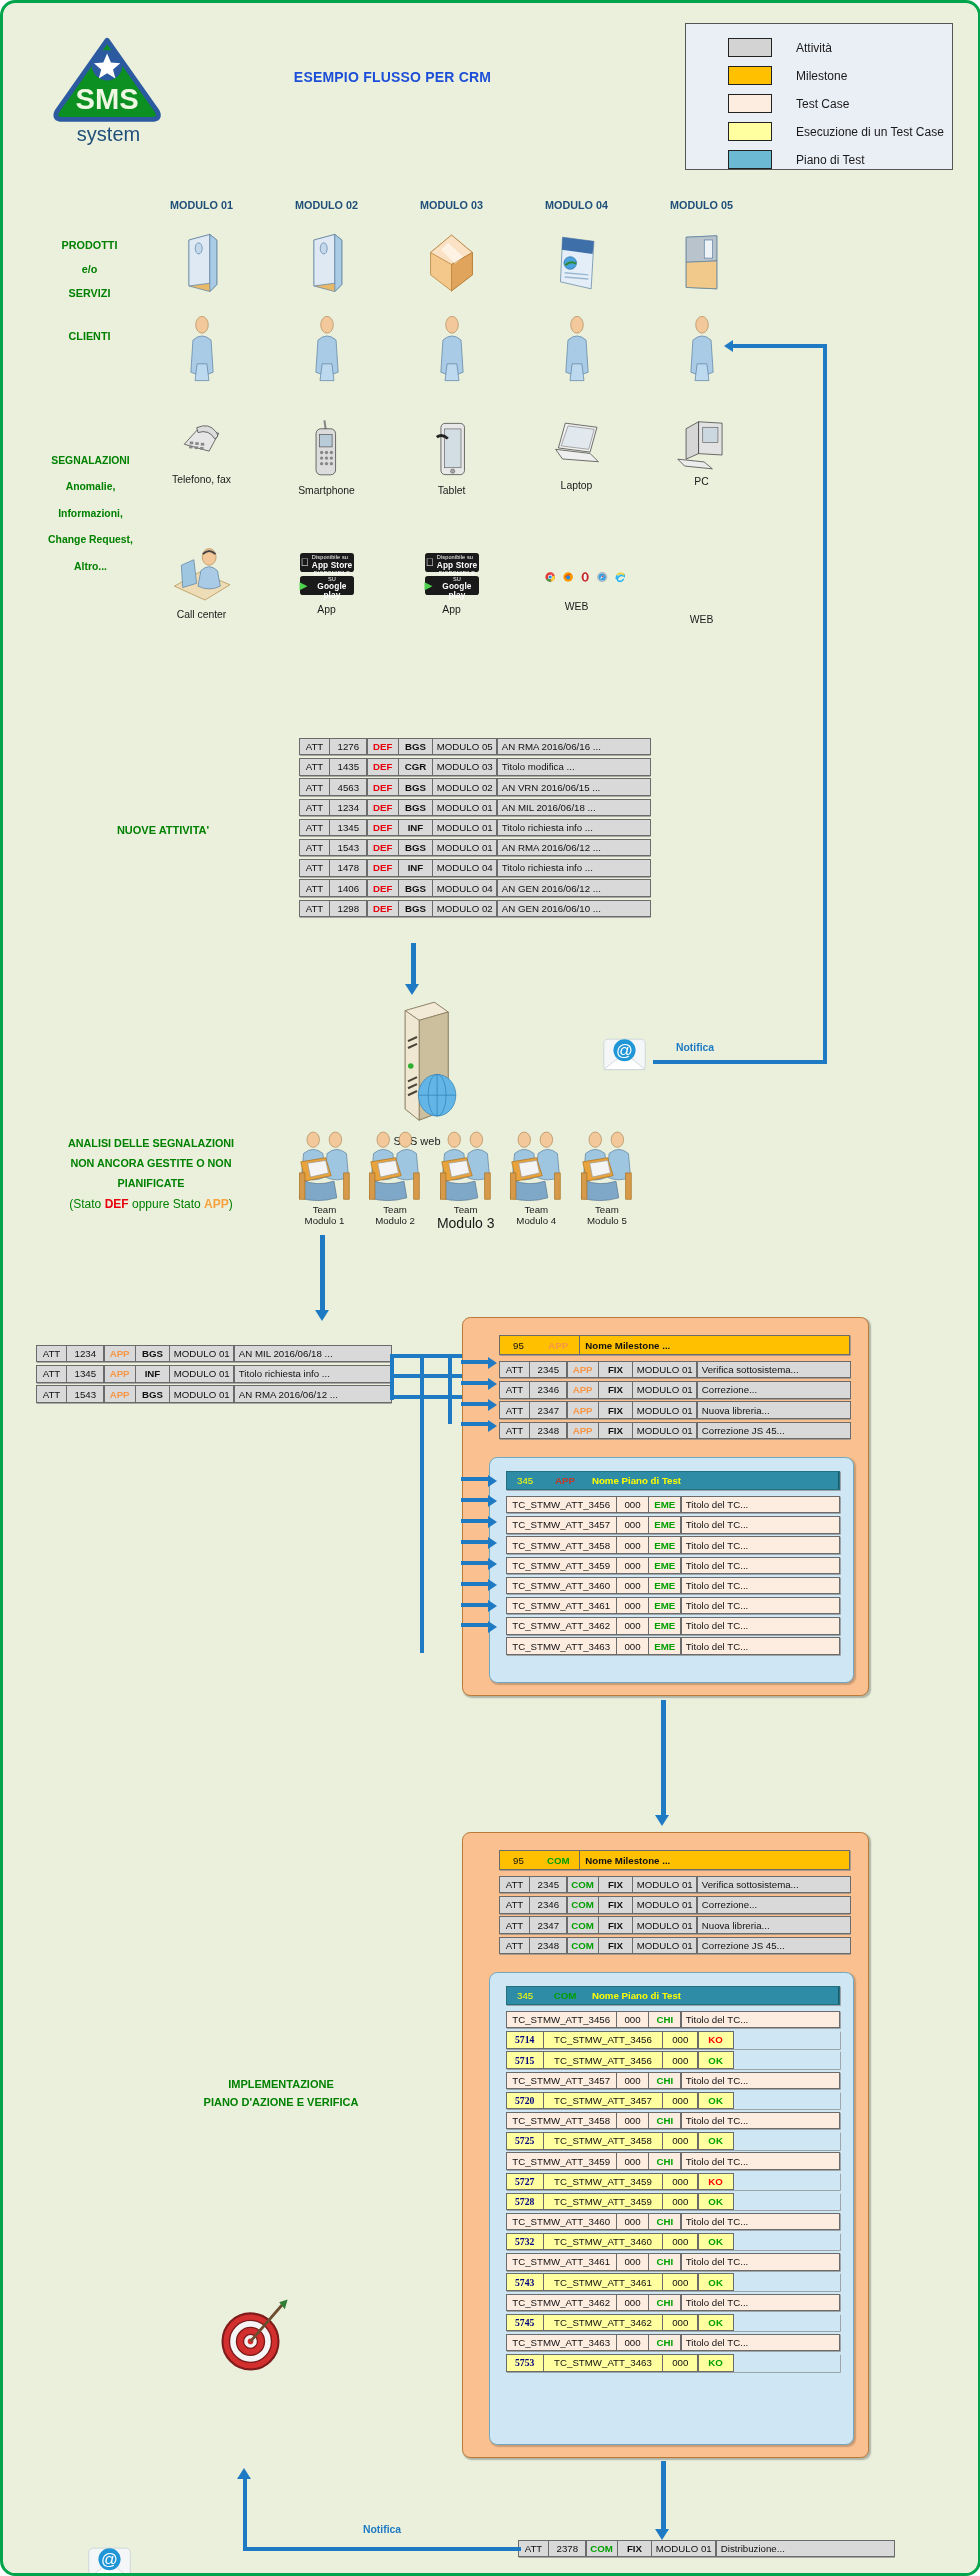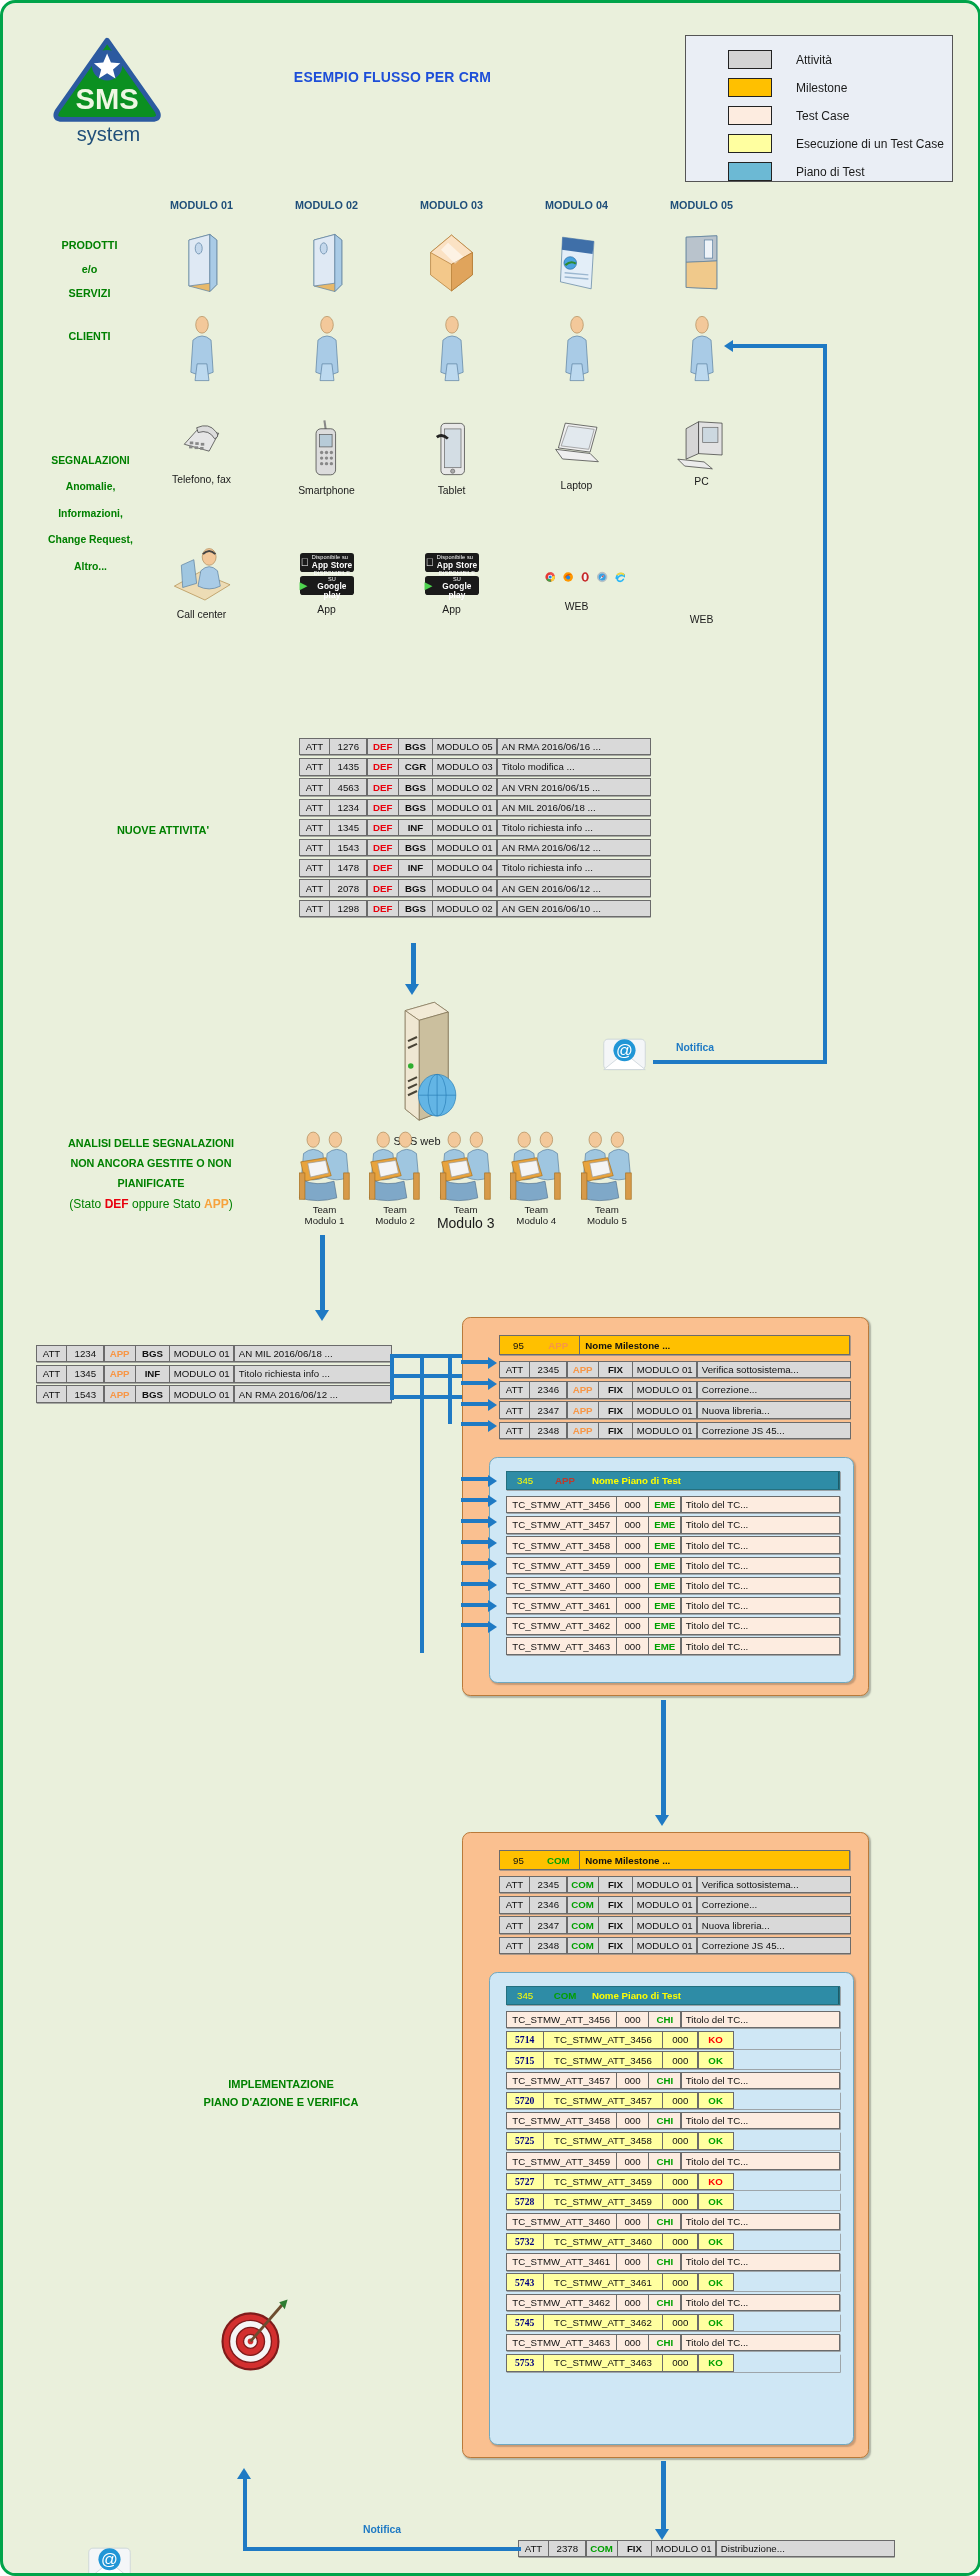--- a/index.html
+++ b/index.html
@@ -17,21 +17,21 @@
     position:absolute;left:0;top:87px;width:125px;text-align:center;
     font-size:20px;color:#1f4e79;font-family:"Liberation Sans",sans-serif;
   }
   
   #title{
     left:195px;top:66px;width:389px;text-align:center;
     color:#1d4ed8;font-weight:bold;font-size:14px;letter-spacing:0.2px;
   }
   
   #legend{
-    left:682px;top:32px;width:268px;height:147px;
+    left:682px;top:20px;width:268px;height:147px;
     background:#eaeef5;border:0.7px solid #555;box-sizing:border-box;
     padding:9.7px 0 0 0;
   }
   .legend-row{display:flex;align-items:center;height:28px;padding-left:42px;}
   .legend-swatch{width:42px;height:17.4px;border:0.7px solid #222;margin-right:24px;flex:0 0 auto;}
   .legend-label{font-size:12px;color:#1a1a1a;}
   .cap{font-weight:bold;color:#008000;text-align:center;}
   
   .mod-label{
     width:97px;text-align:center;color:#1f4e79;font-weight:bold;font-size:10.8px;
@@ -467,21 +467,21 @@
       <div class="row">
         <div class="cell c-att">ATT</div>
         <div class="cell c-id">1478</div>
         <div class="cell c-st st-DEF">DEF</div>
         <div class="cell c-ty">INF</div>
         <div class="cell c-mod">MODULO 04</div>
         <div class="cell c-ti l">Titolo richiesta info ...</div>
       </div>
       <div class="row">
         <div class="cell c-att">ATT</div>
-        <div class="cell c-id">2078</div>
+        <div class="cell c-id">1406</div>
         <div class="cell c-st st-DEF">DEF</div>
         <div class="cell c-ty">BGS</div>
         <div class="cell c-mod">MODULO 04</div>
         <div class="cell c-ti l">AN GEN 2016/06/12 ...</div>
       </div>
       <div class="row">
         <div class="cell c-att">ATT</div>
         <div class="cell c-id">1298</div>
         <div class="cell c-st st-DEF">DEF</div>
         <div class="cell c-ty">BGS</div>

